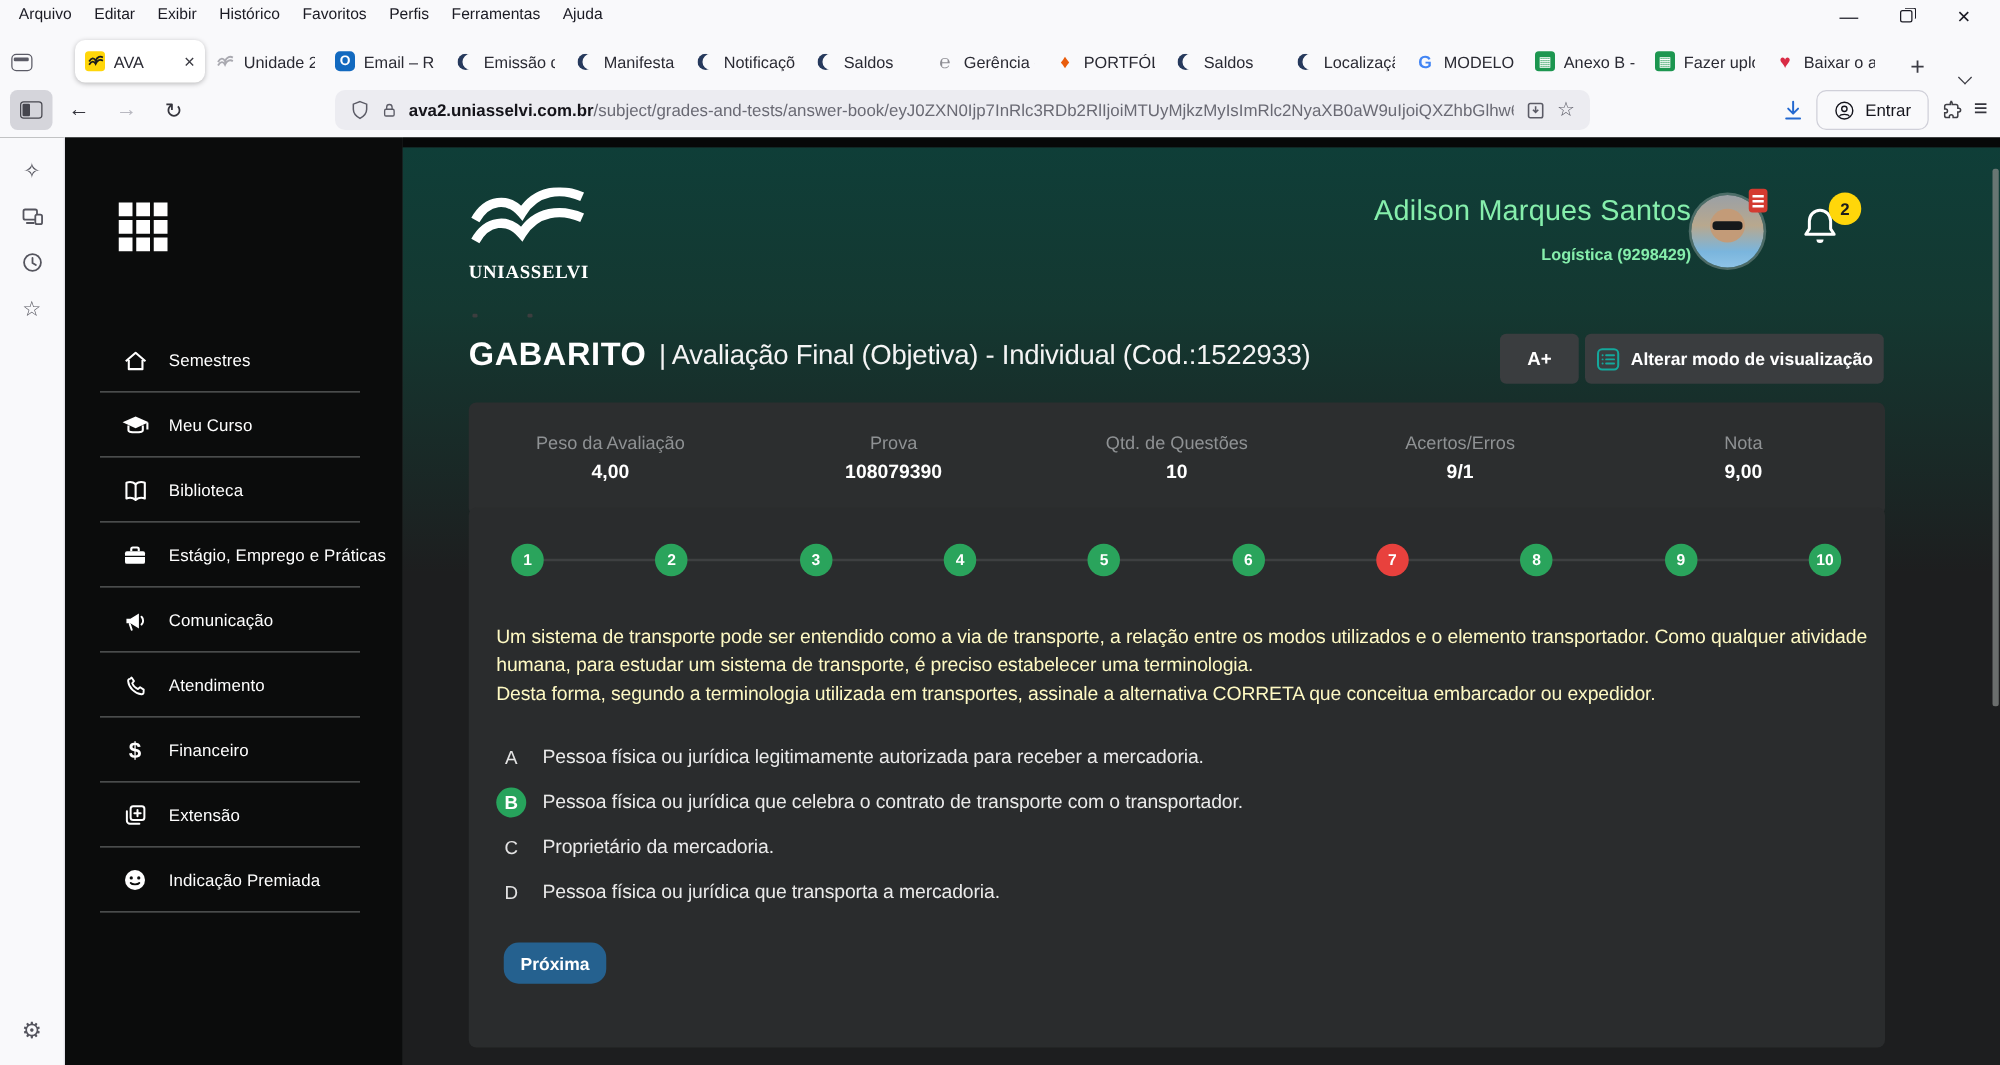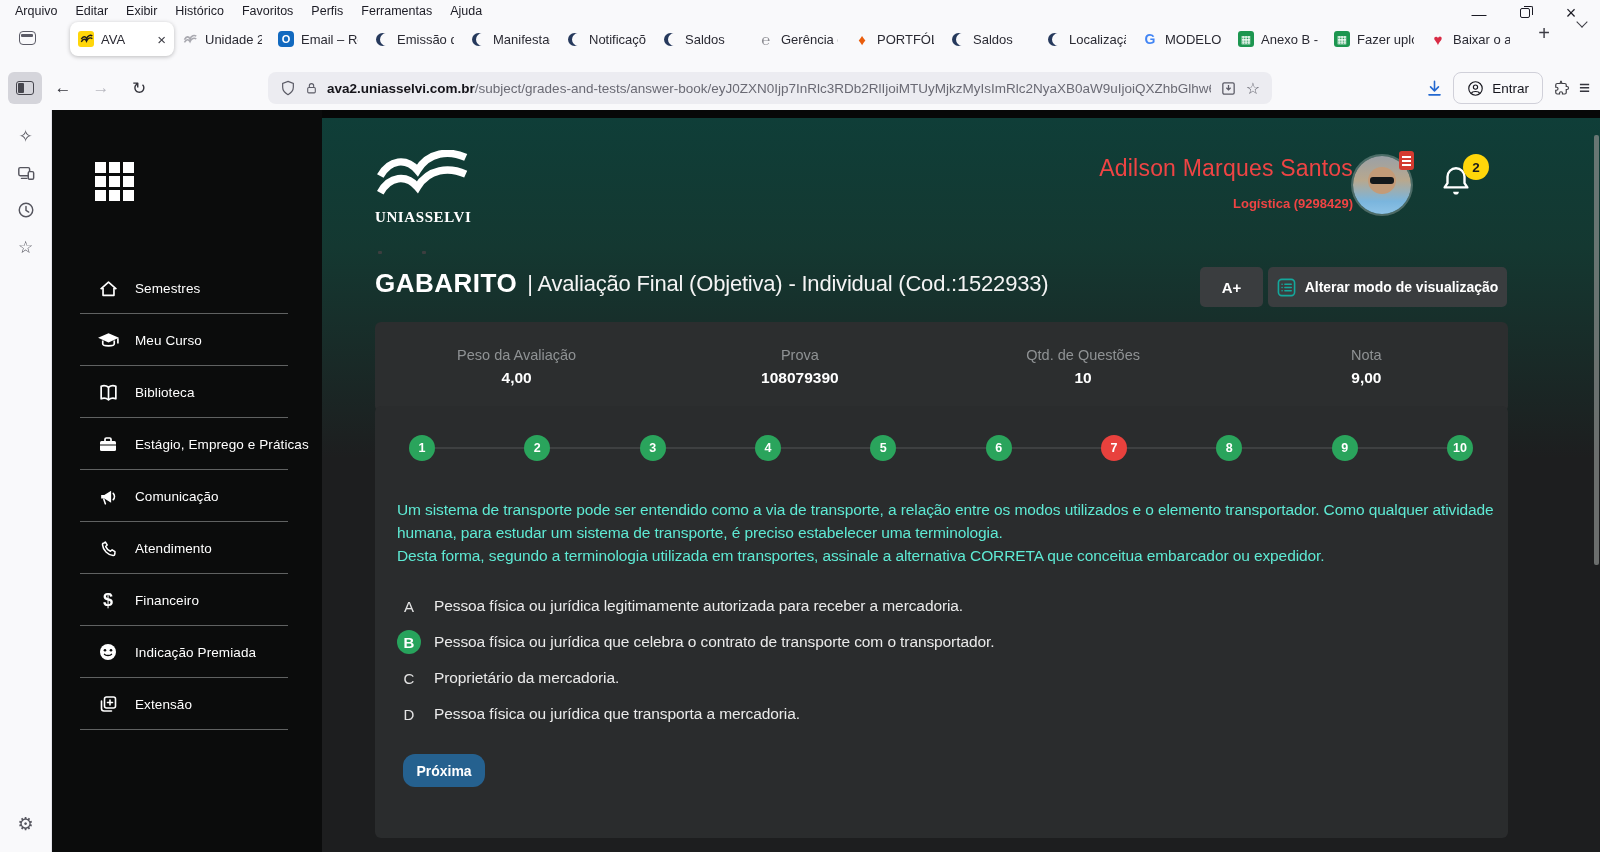--- a/index.html
+++ b/index.html
@@ -10,21 +10,21 @@
   
   .chrome{position:absolute;inset:0 0 auto 0;height:110px;background:#f9f9fb}
   .menubar{height:22px;display:flex;align-items:center;padding-left:6px;font-size:12.5px;color:#1b1b24;position:relative}
   .menu-item{padding:3px 9px;cursor:default}
   .win-controls{position:absolute;right:6px;top:0;height:26px;display:flex;align-items:center;gap:0}
   .win-btn{width:46px;height:26px;display:flex;align-items:center;justify-content:center;color:#1b1b24;font-size:15px}
   .restore-glyph{width:10px;height:10px;border:1.3px solid #1b1b24;border-radius:2px;position:relative}
   .restore-glyph::before{content:'';position:absolute;right:-3.5px;top:-3.5px;width:8px;height:8px;border-top:1.3px solid #1b1b24;border-right:1.3px solid #1b1b24;border-radius:0 2px 0 0}
   .close-glyph{font-size:18px;line-height:1}
 
-  .tabbar{height:44px;display:flex;align-items:flex-start;padding-left:10px}
+  .tabbar{height:44px;display:flex;align-items:flex-end;}
   .fxview-btn{width:34px;height:32px;display:flex;align-items:center;justify-content:center;border-radius:6px}
   .fxv-icon{width:17px;height:14px;border:1.8px solid #5b5b66;border-radius:4px;position:relative}
   .fxv-icon::before{content:'';position:absolute;left:1.5px;right:1.5px;top:1.5px;height:3px;background:#5b5b66;border-radius:1px}
   .tabs{display:flex;align-items:center;margin-left:26px}
   .tab{width:96px;height:34px;display:flex;align-items:center;padding:0 8px;border-radius:8px;color:#2a2a33;font-size:13px;flex:none}
   .tab.active{width:104px;background:#fff;box-shadow:0 1px 4px rgba(0,0,0,.25)}
   .tab-label{white-space:nowrap;overflow:hidden;flex:1;min-width:0}
   .tab-close{margin-left:3px;font-size:15px;color:#3c3c44}
   .fav{width:16px;height:16px;margin-right:7px;flex:none;display:flex;align-items:center;justify-content:center;font-size:13px}
   .fav-ava{background:#ffd60a;border-radius:3px}
@@ -67,21 +67,21 @@
   .side-item::after{content:'';position:absolute;left:28px;right:34px;bottom:0;height:1px;background:#606262}
   .side-ic{width:24px;margin-right:15px;display:flex;justify-content:center;align-items:center;font-weight:bold;font-size:18px}
   .side-label{font-size:13.5px;letter-spacing:.1px}
 
   
   .main{position:absolute;left:322px;top:110px;right:0;bottom:0;background:#1d1e1f;overflow:hidden}
   .topstrip{position:absolute;left:0;right:0;top:0;height:8px;background:#070808}
   .header-grad{position:absolute;left:0;right:0;top:8px;height:340px;background:linear-gradient(180deg,#0f3e38 0%,#143831 38%,rgba(29,30,31,0) 100%)}
   .brand{position:absolute;left:53px;top:40px;width:104px;color:#fff}
   .brand-name{font-family:Liberation Serif, serif;font-weight:bold;font-size:15px;letter-spacing:.6px;margin-top:3px}
-  .user-names{position:absolute;right:247px;top:45px;text-align:right;color:#ef4444}
+  .user-names{position:absolute;right:247px;top:45px;text-align:right;color:#86efac}
   .user-name{font-size:23px;font-weight:400;letter-spacing:.2px}
   .user-course{font-size:13px;font-weight:bold;margin-top:14px}
   .avatar{position:absolute;left:1031px;top:46px;width:58px;height:58px;border-radius:50%;background:linear-gradient(180deg,#9aa0a6 0%,#b8a88e 42%,#7ab5dd 78%,#8ec3e6 100%);box-shadow:0 0 0 2px rgba(255,255,255,.25)}
   .avatar::before{content:'';position:absolute;left:15px;top:11px;width:28px;height:27px;border-radius:50%;background:#c39b78}
   .avatar::after{content:'';position:absolute;left:17px;top:21px;width:24px;height:7px;border-radius:3px;background:#15181b}
   .avatar-doc{position:absolute;right:-3px;top:-5px;width:15px;height:19px;background:#d43b30;border-radius:3px}
   .avatar-doc::before{content:'';position:absolute;left:3px;right:3px;top:5px;height:2px;background:#fff;box-shadow:0 4px 0 #fff,0 8px 0 #fff}
   .bell{position:absolute;left:1117px;top:54px;width:36px;height:40px}
   .bell-badge{position:absolute;left:1141px;top:44px;width:26px;height:26px;border-radius:50%;background:#ffd60a;color:#1c1c1c;font-weight:bold;font-size:13.5px;display:flex;align-items:center;justify-content:center}
   .breadcrumb{position:absolute;left:56px;top:141px;display:flex;gap:40px}
@@ -98,21 +98,21 @@
   .stat{flex:1;text-align:center}
   .stat-label{color:#8f9294;font-size:14.5px}
   .stat-value{color:#fff;font-weight:bold;font-size:15.5px;margin-top:6px}
 
   .card{position:absolute;left:53px;top:296px;width:1133px;height:432px;background:#2a2c2d;border-radius:6px}
   .stepper{position:absolute;left:34px;right:35px;top:29px;height:26px}
   .stepper-line{position:absolute;left:13px;right:13px;top:12px;height:2px;background:#3e4041}
   .steps{position:relative;display:flex;justify-content:space-between}
   .step{width:26px;height:26px;border-radius:50%;background:#2aa45c;color:#fff;font-size:12.5px;font-weight:bold;display:flex;align-items:center;justify-content:center;z-index:1;cursor:pointer}
   .step.wrong{background:#e8413d}
-  .statement{position:absolute;left:22px;top:92px;width:1097px;color:#5eead4;font-size:15.5px;line-height:23px;letter-spacing:-.1px}
+  .statement{position:absolute;left:22px;top:92px;width:1097px;color:#fef9c3;font-size:15.5px;line-height:23px;letter-spacing:-.1px}
   .options{position:absolute;left:22px;top:182px;width:1097px}
   .option{display:flex;align-items:center;height:36px}
   .opt-letter{width:24px;height:24px;display:flex;align-items:center;justify-content:center;color:#e4e4e4;font-size:15px;margin-right:13px;flex:none}
   .option.correct .opt-letter{background:#27a35c;border-radius:50%;color:#fff;font-weight:bold}
   .opt-text{color:#eaeaea;font-size:15.5px;letter-spacing:-.1px}
   .next-btn{position:absolute;left:28px;top:348px;width:82px;height:33px;background:#25618f;border-radius:12px;color:#fff;font-weight:bold;font-size:14px;display:flex;align-items:center;justify-content:center;cursor:pointer}
 
   .scrollbar{position:absolute;right:0;top:0;bottom:0;width:7px}
   .scroll-thumb{position:absolute;right:1px;top:25px;width:5px;height:430px;background:#83878573;background:#868a88;opacity:.75;border-radius:2px}
 </style>
@@ -365,37 +365,37 @@
           </span>
         <span class="side-label">Atendimento</span>
       </div>
       <div class="side-item">
         <span class="side-ic">$</span>
         <span class="side-label">Financeiro</span>
       </div>
       <div class="side-item">
         <span class="side-ic">
             <svg width="20" viewBox="0 0 20 20">
+              <rect x="6.5" y="3" width="11" height="11" rx="2" fill="none" stroke="#fff" stroke-width="1.6"></rect>
+              <path d="M12 6v5M9.5 8.5h5" stroke="#fff" stroke-width="1.6" stroke-linecap="round"></path>
+              <path d="M3.5 7v7.5A2.5 2.5 0 006 17h7.5" fill="none" stroke="#fff" stroke-width="1.6" stroke-linecap="round"></path>
+            </svg>
+          </span>
+        <span class="side-label">Extensão</span>
+      </div>
+      <div class="side-item">
+        <span class="side-ic">
+            <svg width="20" viewBox="0 0 20 20">
               <circle cx="10" cy="10" r="8" fill="#fff"></circle>
               <circle cx="7" cy="8.3" r="1.3" fill="#0b0c0c"></circle>
               <circle cx="13" cy="8.3" r="1.3" fill="#0b0c0c"></circle>
               <path d="M6.5 12.3c1.2 1.6 5.8 1.6 7 0" fill="none" stroke="#0b0c0c" stroke-width="1.4" stroke-linecap="round"></path>
             </svg>
           </span>
         <span class="side-label">Indicação Premiada</span>
-      </div>
-      <div class="side-item">
-        <span class="side-ic">
-            <svg width="20" viewBox="0 0 20 20">
-              <rect x="6.5" y="3" width="11" height="11" rx="2" fill="none" stroke="#fff" stroke-width="1.6"></rect>
-              <path d="M12 6v5M9.5 8.5h5" stroke="#fff" stroke-width="1.6" stroke-linecap="round"></path>
-              <path d="M3.5 7v7.5A2.5 2.5 0 006 17h7.5" fill="none" stroke="#fff" stroke-width="1.6" stroke-linecap="round"></path>
-            </svg>
-          </span>
-        <span class="side-label">Extensão</span>
       </div>
     </div>
   </div>
 
   <div class="main">
     <div class="topstrip"></div>
     <div class="header-grad"></div>
 
     <div class="brand">
       <svg width="96" height="52" viewBox="0 0 100 56">
@@ -443,20 +443,24 @@
         <div class="stat-label">Peso da Avaliação</div>
         <div class="stat-value">4,00</div>
       </div>
       <div class="stat">
         <div class="stat-label">Prova</div>
         <div class="stat-value">108079390</div>
       </div>
       <div class="stat">
         <div class="stat-label">Qtd. de Questões</div>
         <div class="stat-value">10</div>
+      </div>
+      <div class="stat">
+        <div class="stat-label">Acertos/Erros</div>
+        <div class="stat-value">9/1</div>
       </div>
       <div class="stat">
         <div class="stat-label">Nota</div>
         <div class="stat-value">9,00</div>
       </div>
     </div>
 
     <div class="card">
       <div class="stepper">
         <div class="stepper-line"></div>

